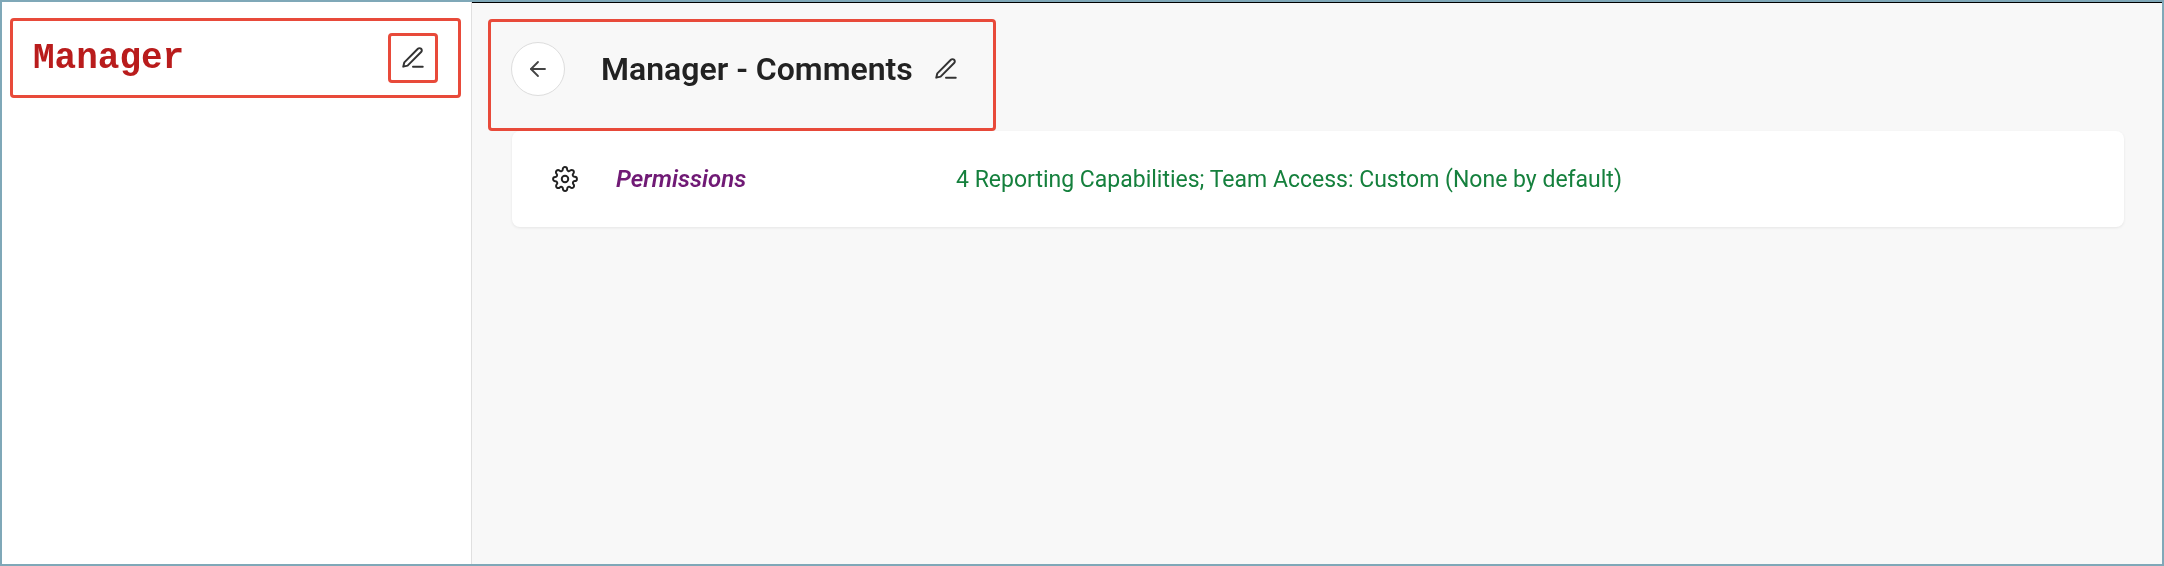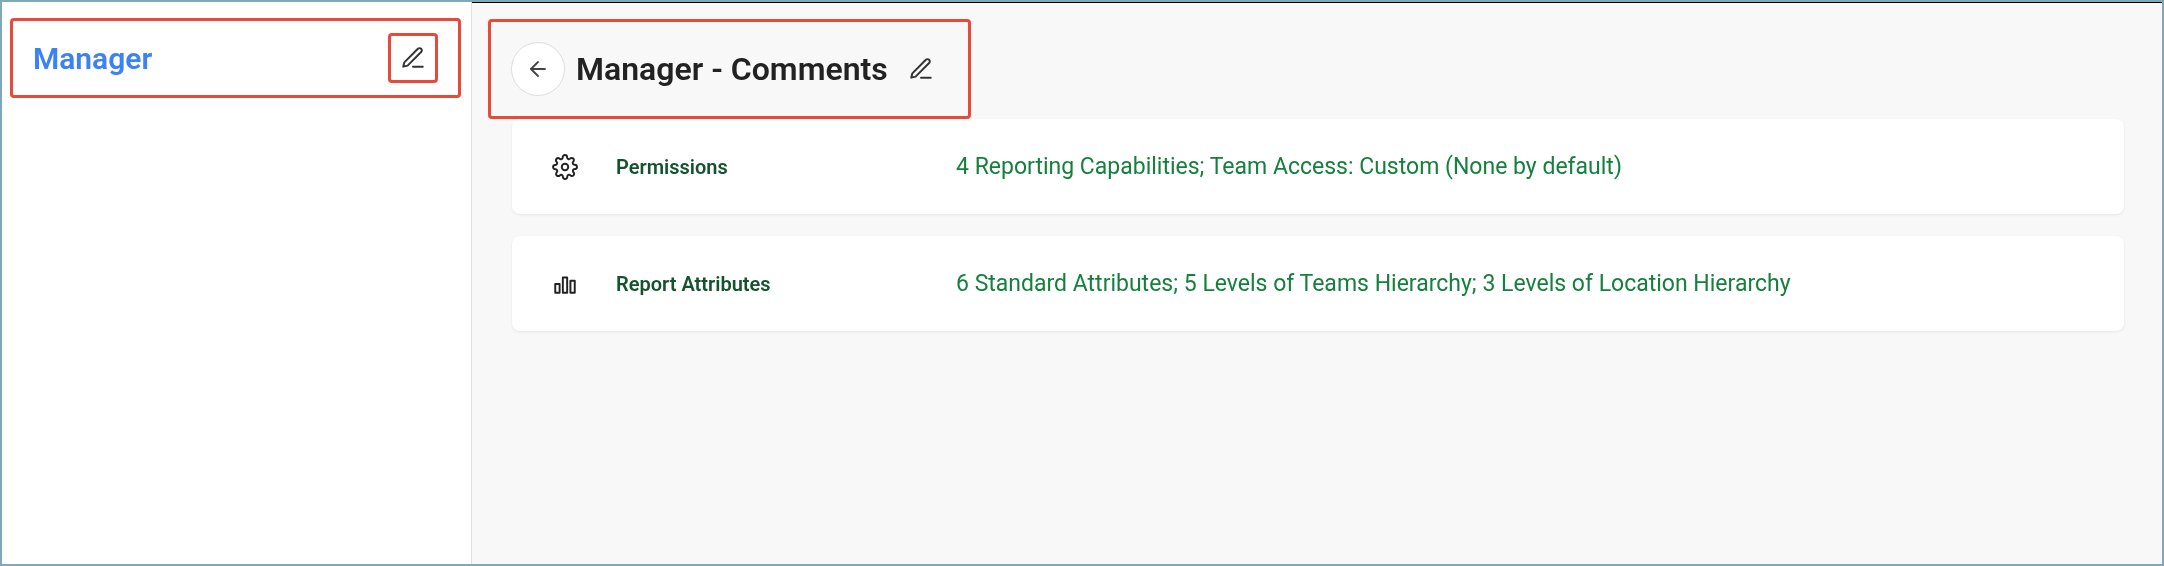--- a/index.html
+++ b/index.html
@@ -39,23 +39,24 @@
     .sidebar-item {
       display: flex;
       align-items: center;
       justify-content: space-between;
       padding: 12px 20px;
       border: 3px solid #e84a3a;
       margin: 0 10px 0 10px;
       border-radius: 4px;
     }
     .sidebar-item-label {
-      font-size: 30px;
-      font-weight: 600;
-      color: #3b82f6;
+      font-size: 36px;
+      font-weight: 600;
+      color: #b91c1c;
+      font-family: Liberation Mono, monospace;
     }
     .edit-btn {
       width: 50px;
       height: 50px;
       display: flex;
       align-items: center;
       justify-content: center;
       border: 3px solid #e84a3a;
       border-radius: 4px;
       background: #fff;
@@ -64,22 +65,22 @@
     .main {
       flex: 1;
       background: #f8f8f8;
       border-top: 3px solid #000;
       position: relative;
       padding: 0;
     }
     .header-row {
       display: flex;
       align-items: center;
-      padding: 20px 30px 20px 20px;
-      gap: 11px;
+      padding: 20px 30px 32px 20px;
+      gap: 36px;
       border: 3px solid #e84a3a;
       border-radius: 4px;
       margin: 16px 0 0 16px;
       width: fit-content;
     }
     .back-btn {
       width: 54px;
       height: 54px;
       border-radius: 50%;
       border: 1px solid #ddd;
@@ -128,24 +129,25 @@
       cursor: pointer;
     }
     .card-icon {
       width: 30px;
       display: flex;
       align-items: center;
       justify-content: center;
       margin-right: 36px;
     }
     .card-label {
-      font-size: 20px;
-      font-weight: 600;
-      color: #14532d;
+      font-size: 24px;
+      font-weight: 600;
+      color: #701a75;
       width: 340px;
+      font-style: italic;
     }
     .card-summary {
       font-size: 23px;
       font-weight: 400;
       color: #15803d;
       flex: 1;
     }
     svg { display: block; }
   </style>
 </head>
@@ -195,28 +197,17 @@
         <span class="card-icon">
           <svg width="26" height="26" viewBox="0 0 24 24" fill="none" stroke="#222" stroke-width="1.8" stroke-linecap="round" stroke-linejoin="round">
             <circle cx="12" cy="12" r="3"></circle>
             <path d="M19.4 15a1.65 1.65 0 0 0 .33 1.82l.06.06a2 2 0 1 1-2.83 2.83l-.06-.06a1.65 1.65 0 0 0-1.82-.33 1.65 1.65 0 0 0-1 1.51V21a2 2 0 0 1-4 0v-.09a1.65 1.65 0 0 0-1-1.51 1.65 1.65 0 0 0-1.82.33l-.06.06a2 2 0 1 1-2.83-2.83l.06-.06a1.65 1.65 0 0 0 .33-1.82 1.65 1.65 0 0 0-1.51-1H3a2 2 0 0 1 0-4h.09a1.65 1.65 0 0 0 1.51-1 1.65 1.65 0 0 0-.33-1.82l-.06-.06a2 2 0 1 1 2.83-2.83l.06.06a1.65 1.65 0 0 0 1.82.33h0a1.65 1.65 0 0 0 1-1.51V3a2 2 0 0 1 4 0v.09a1.65 1.65 0 0 0 1 1.51h0a1.65 1.65 0 0 0 1.82-.33l.06-.06a2 2 0 1 1 2.83 2.83l-.06.06a1.65 1.65 0 0 0-.33 1.82v0a1.65 1.65 0 0 0 1.51 1H21a2 2 0 0 1 0 4h-.09a1.65 1.65 0 0 0-1.51 1z"></path>
           </svg>
         </span>
         <span class="card-label">Permissions</span>
         <span class="card-summary">4 Reporting Capabilities; Team Access: Custom (None by default)</span>
       </div>
 
-      <div class="card">
-        <span class="card-icon">
-          <svg width="26" height="26" viewBox="0 0 24 24" fill="none" stroke="#222" stroke-width="1.8" stroke-linecap="round" stroke-linejoin="round">
-            <rect x="3" y="12" width="4" height="8"></rect>
-            <rect x="10" y="6" width="4" height="14"></rect>
-            <rect x="17" y="9" width="4" height="11"></rect>
-          </svg>
-        </span>
-        <span class="card-label">Report Attributes</span>
-        <span class="card-summary">6 Standard Attributes; 5 Levels of Teams Hierarchy; 3 Levels of Location Hierarchy</span>
-      </div>
     </div>
   </div>
 </div>
 
 <div class="outer-border"></div>
 
 </body></html>

